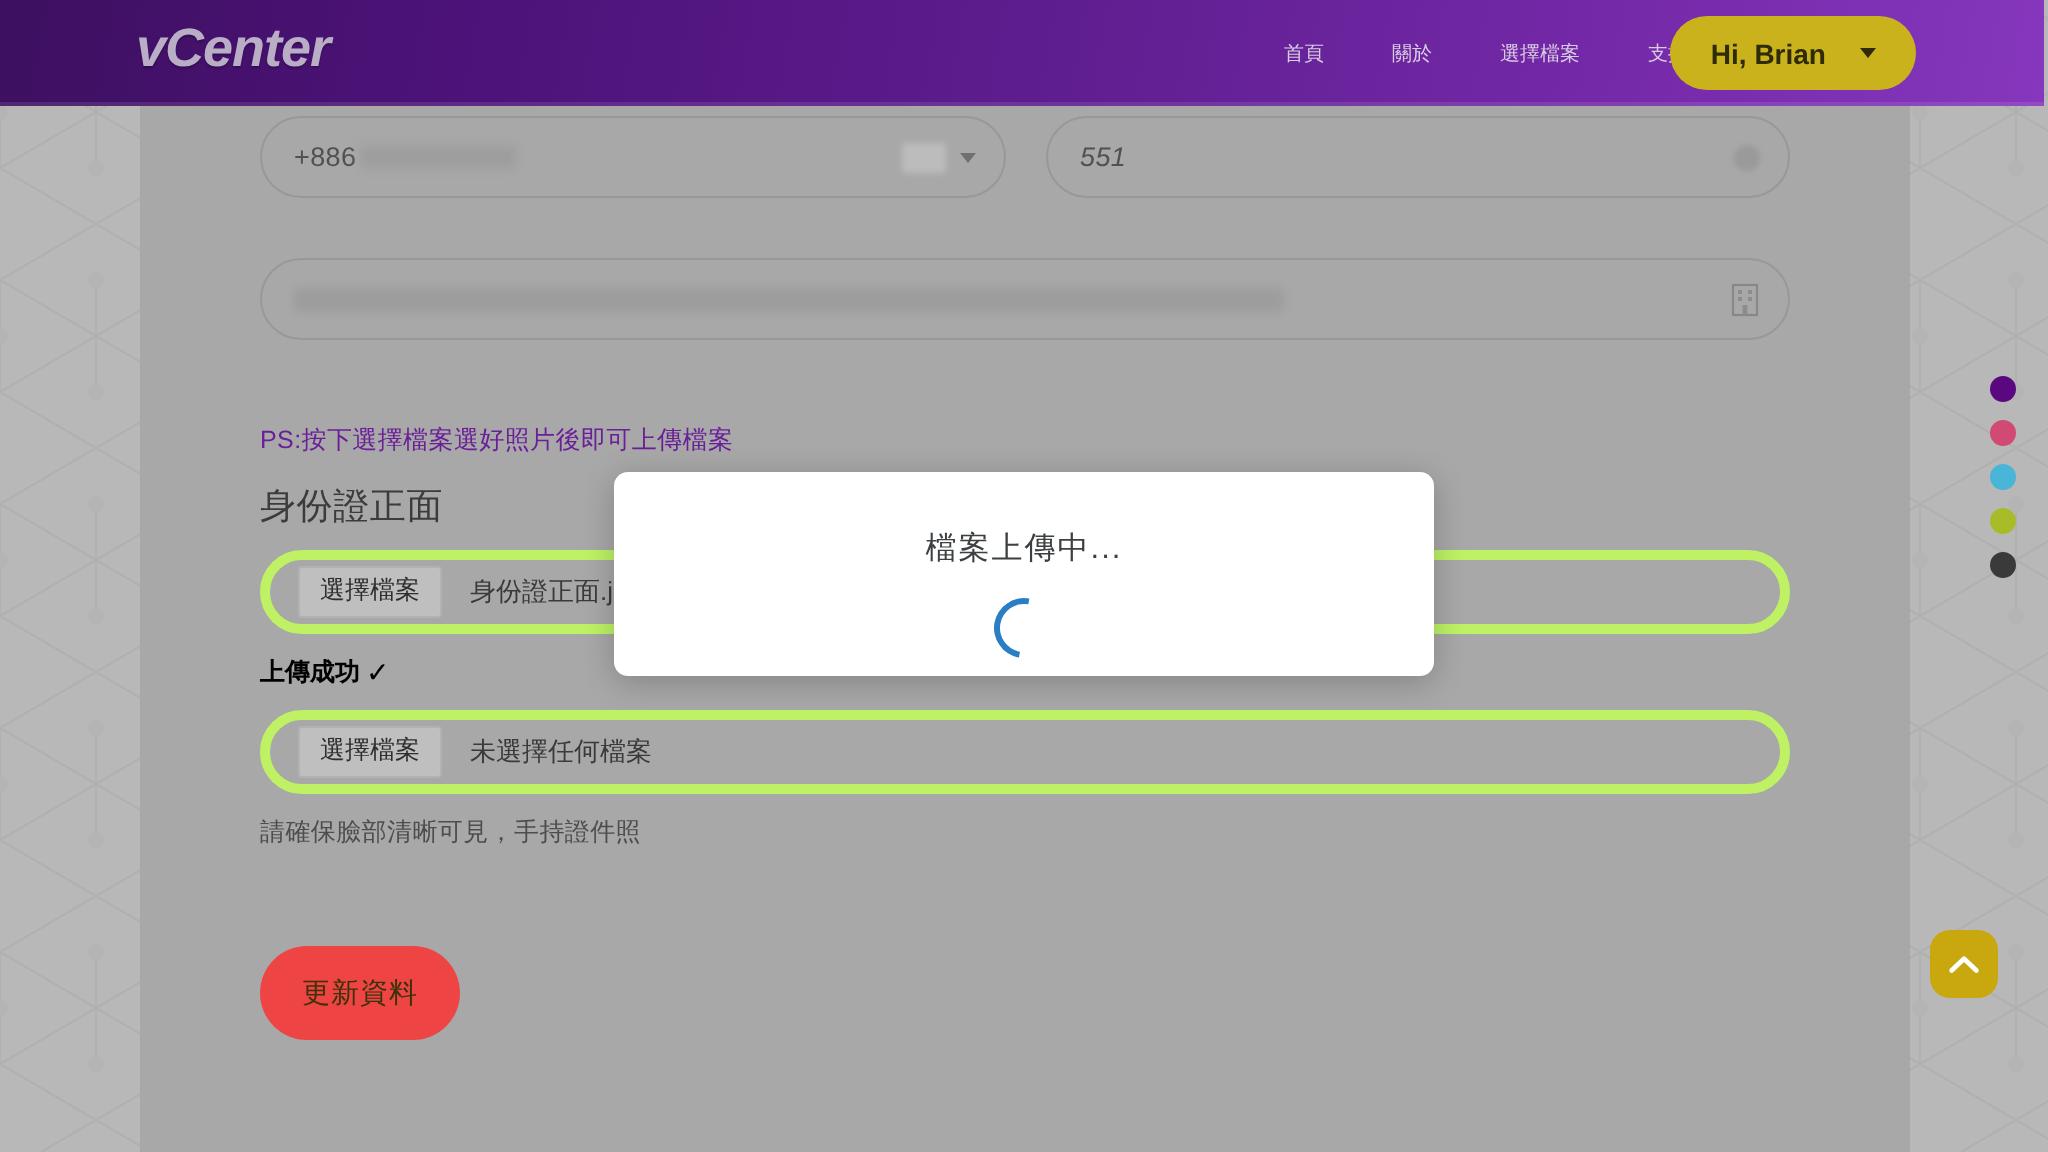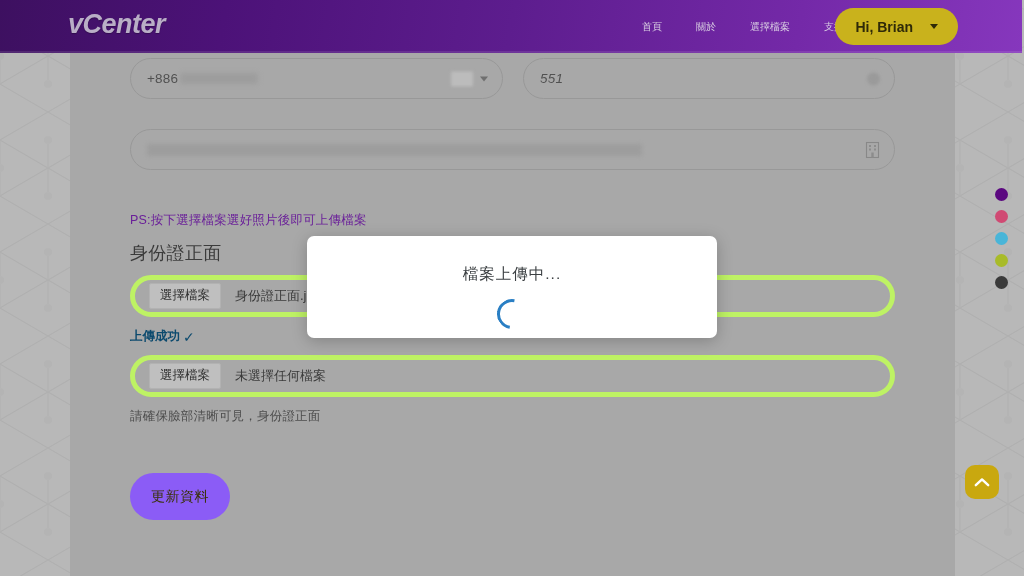--- a/index.html
+++ b/index.html
@@ -222,39 +222,39 @@
   }
   .file-name {
     font-size: 13px;
     color: #3a3a3a;
   }
 
   #upload-success {
     margin-top: 11px;
     font-size: 12.5px;
     font-weight: bold;
-    color: #0c4a6e;
+    color: #000000;
     display: flex;
     align-items: center;
     gap: 3px;
   }
   #upload-success .check { font-size: 14px; }
 
   .helper-text {
     margin-top: 11px;
     font-size: 12.5px;
     color: #4d4d4d;
     letter-spacing: 0.2px;
   }
 
   #submit-button {
     margin-top: 48px;
     width: 100px;
     height: 47px;
-    background: #8b5cf6;
+    background: #ef4444;
     border: none;
     border-radius: 24px;
     font-size: 14px;
     font-family: inherit;
     color: #3a3208;
     cursor: pointer;
     letter-spacing: 0.5px;
   }
 
   
@@ -418,21 +418,21 @@
   <div id="upload-success">
     <span>上傳成功</span>
     <span class="check">✓</span>
   </div>
 
   
   <div class="file-shell">
     <button class="choose-file-btn">選擇檔案</button>
     <span class="file-name">未選擇任何檔案</span>
   </div>
-  <div class="helper-text">請確保臉部清晰可見，身份證正面</div>
+  <div class="helper-text">請確保臉部清晰可見，手持證件照</div>
 
   <button id="submit-button">更新資料</button>
 </div>
 
 <div id="color-dots">
   <span class="color-dot" style="background:#5b0880"></span>
   <span class="color-dot" style="background:#d04a73"></span>
   <span class="color-dot" style="background:#49b5d8"></span>
   <span class="color-dot" style="background:#a8bb29"></span>
   <span class="color-dot" style="background:#3a3a3a"></span>

